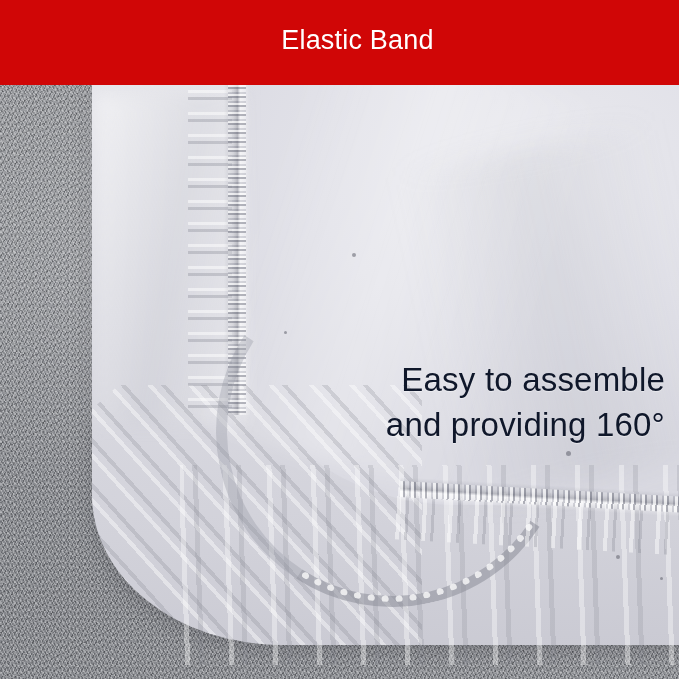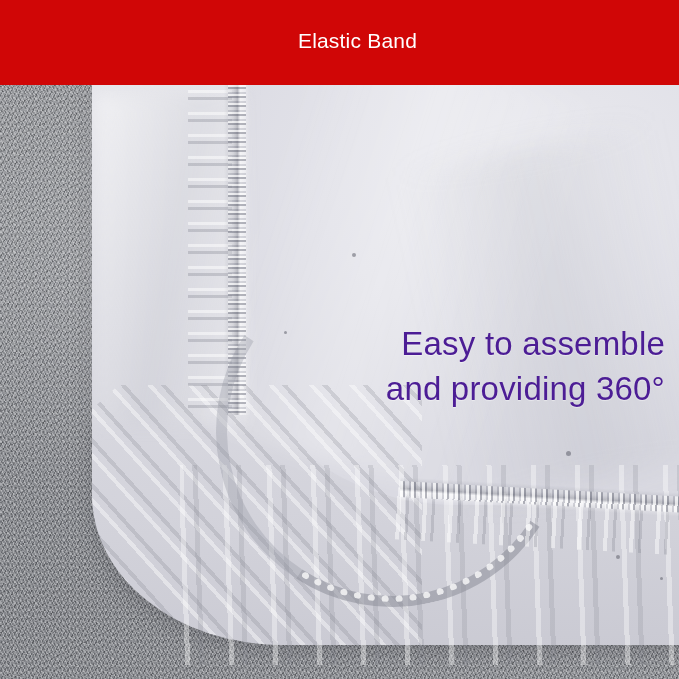--- a/index.html
+++ b/index.html
@@ -32,21 +32,21 @@
   .banner-title {
     position: absolute;
     left: 0;
     top: 0;
     width: 679px;
     height: 85px;
     display: flex;
     align-items: center;
     justify-content: center;
     color: #ffffff;
-    font-size: 21px;
+    font-size: 27px;
     font-weight: 400;
     letter-spacing: 0.2px;
     line-height: 1;
     padding-bottom: 4px;
     box-sizing: border-box;
     padding-left: 36px;
   }
 
   
   .photo {
@@ -377,19 +377,19 @@
 
       <div id="specks">
           <div class="speck" style="left: 352px; top: 168px; width: 4px; height: 4px;"></div>
           <div class="speck" style="left: 566px; top: 366px; width: 5px; height: 5px;"></div>
           <div class="speck" style="left: 616px; top: 470px; width: 4px; height: 4px;"></div>
           <div class="speck" style="left: 660px; top: 492px; width: 3px; height: 3px;"></div>
           <div class="speck" style="left: 284px; top: 246px; width: 3px; height: 3px;"></div>
         </div>
     </div>
 
-    <div class="caption" style="color: #4c1d95;">
+    <div class="caption" style="color: #0f172a; margin-top: 36px;">
       <span class="cline">Easy to assemble</span>
-      <span class="cline">and providing 360°</span>
+      <span class="cline">and providing 160°</span>
     </div>
 
   </div>
 </div>
 
 </body></html>

